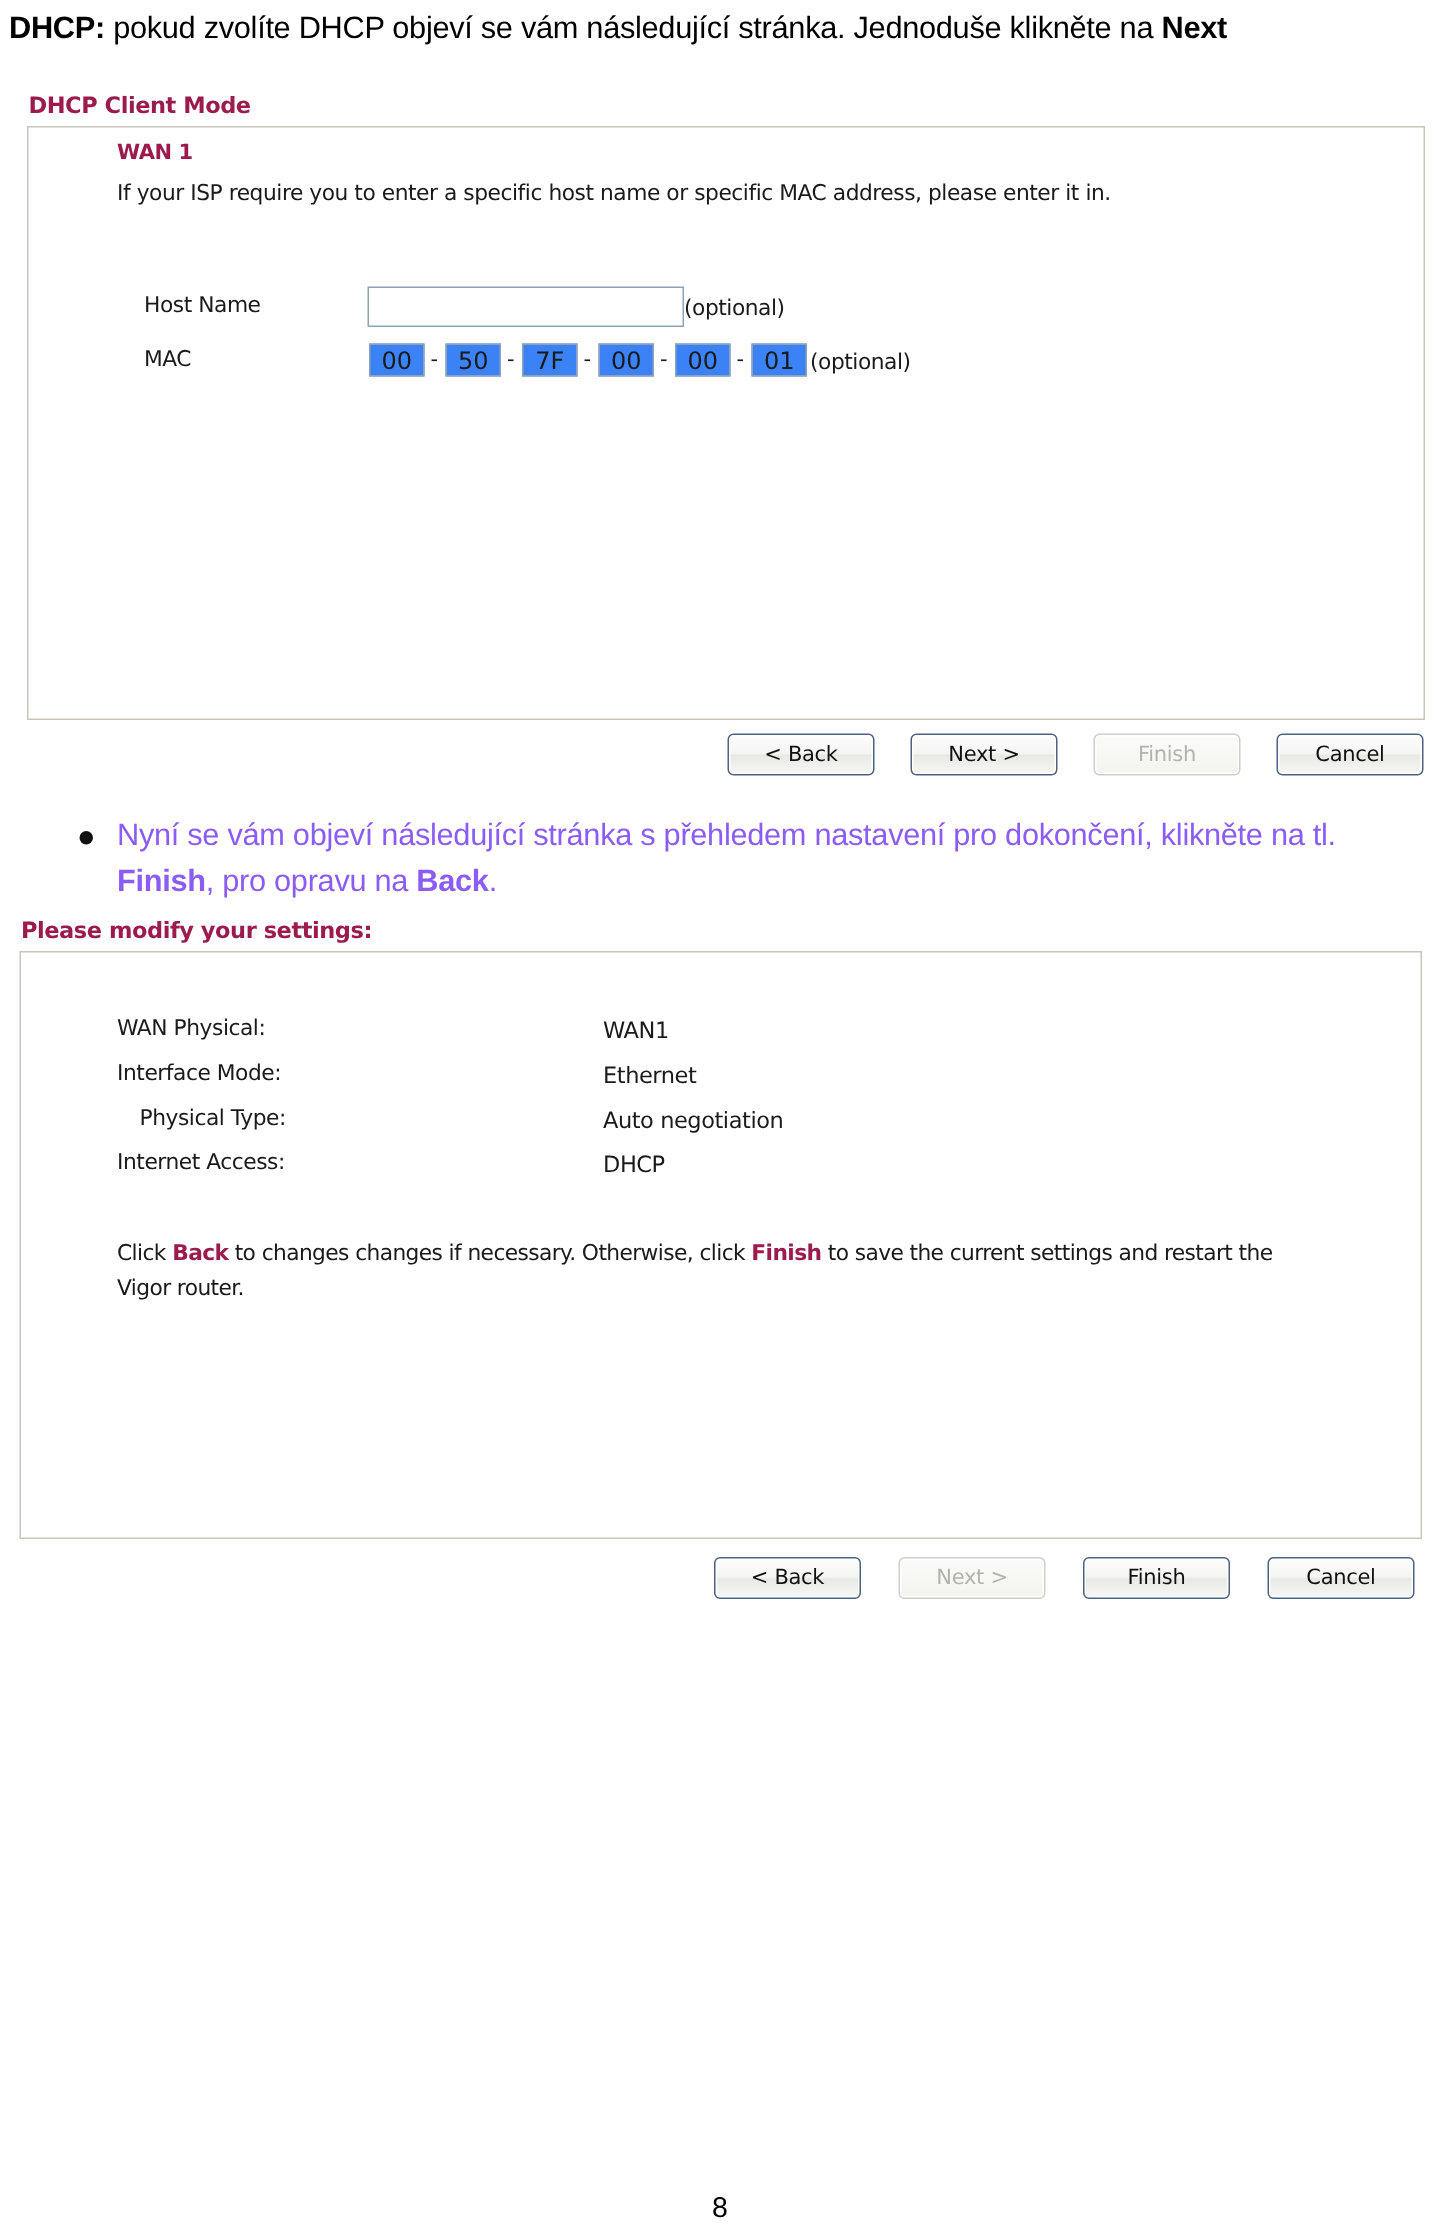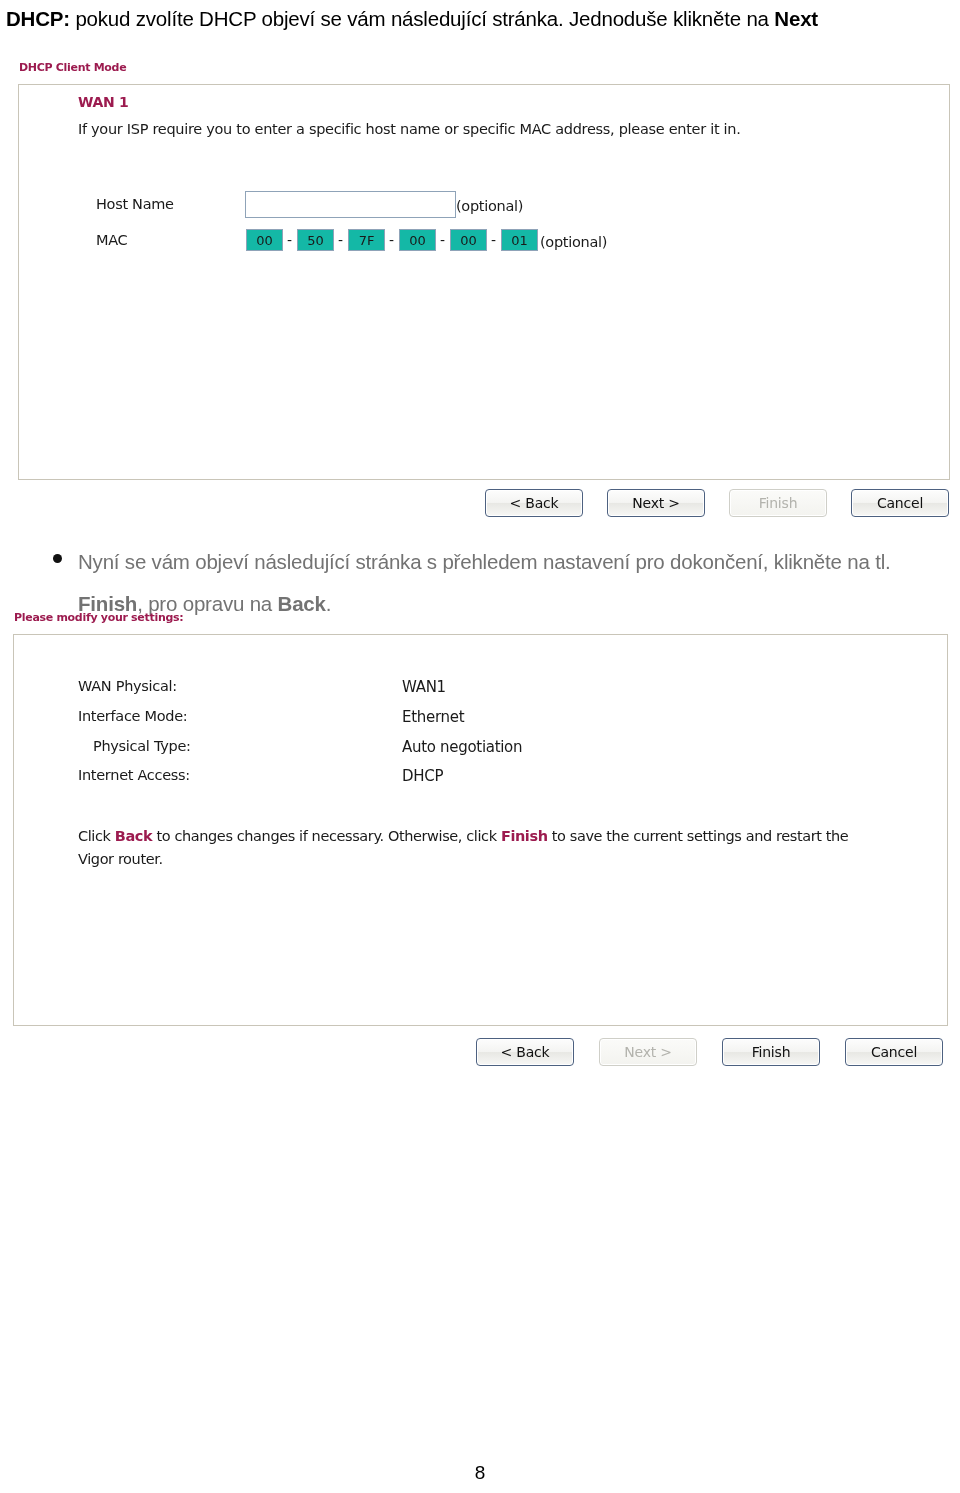--- a/index.html
+++ b/index.html
@@ -27,21 +27,21 @@
     letter-spacing: -0.2px;
     color: #000;
   }
   .intro b { font-weight: bold; }
 
   
   .section-title {
     position: absolute;
     font-family: "DejaVu Sans", sans-serif;
     font-weight: bold;
-    font-size: 11px;
+    font-size: 15px;
     letter-spacing: -0.3px;
     color: #9c1b4f;
     white-space: nowrap;
   }
 
   
   .panel {
     position: absolute;
     background: #ffffff;
     border: 1px solid #c9c5b8;
@@ -85,23 +85,23 @@
     font-size: 13.5px;
     color: #1a1a1a;
     padding: 0 3px;
     outline: none;
   }
 
   .mac-box {
     position: absolute;
     box-sizing: border-box;
     border: 1px solid #8fa3b8;
-    background: #14b8a6;
-    font-family: "DejaVu Sans", sans-serif;
-    font-size: 13px;
+    background: #3b82f6;
+    font-family: "DejaVu Sans", sans-serif;
+    font-size: 16px;
     line-height: 20px;
     color: #1a1a1a;
     text-align: center;
     width: 37px;
     height: 22px;
     padding: 0;
     outline: none;
   }
 
   .mac-dash {
@@ -149,23 +149,23 @@
   .bullet-dot {
     position: absolute;
     width: 9px;
     height: 9px;
     border-radius: 50%;
     background: #111111;
   }
   .bullet-text {
     position: absolute;
     font-size: 20.5px;
-    line-height: 42px;
+    line-height: 31px;
     letter-spacing: -0.2px;
-    color: #737373;
+    color: #8b5cf6;
   }
   .bullet-text b { font-weight: bold; }
 
   
   .conf-label {
     position: absolute;
     font-family: "DejaVu Sans", sans-serif;
     font-size: 14.5px;
     color: #1a1a1a;
     letter-spacing: -0.3px;

